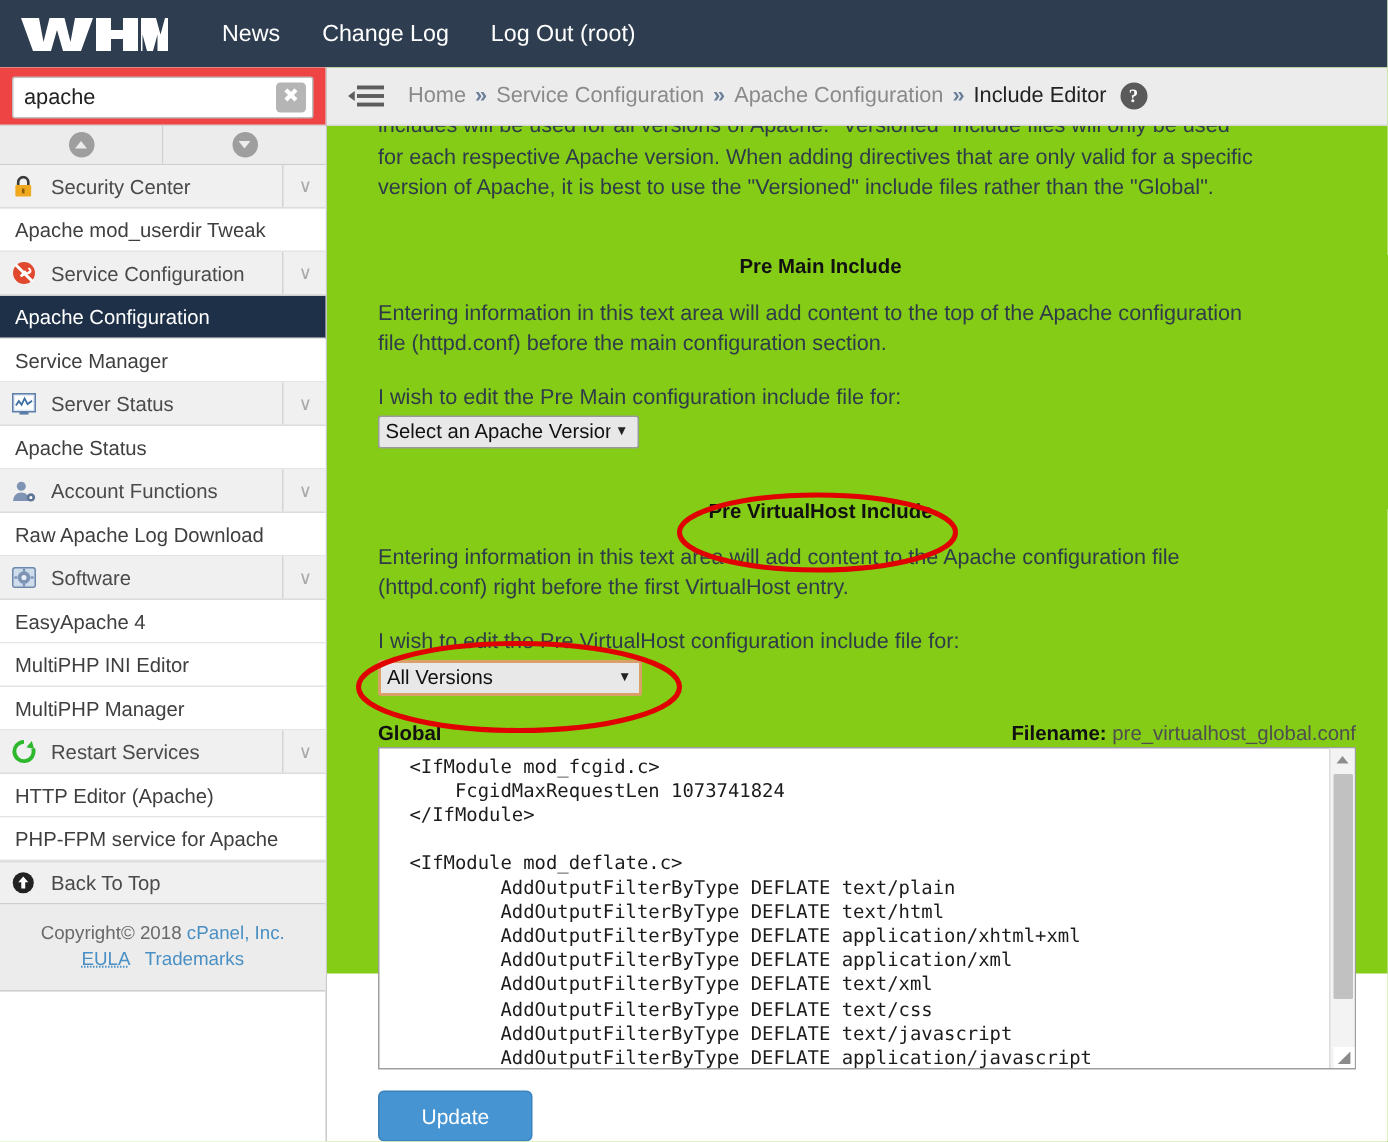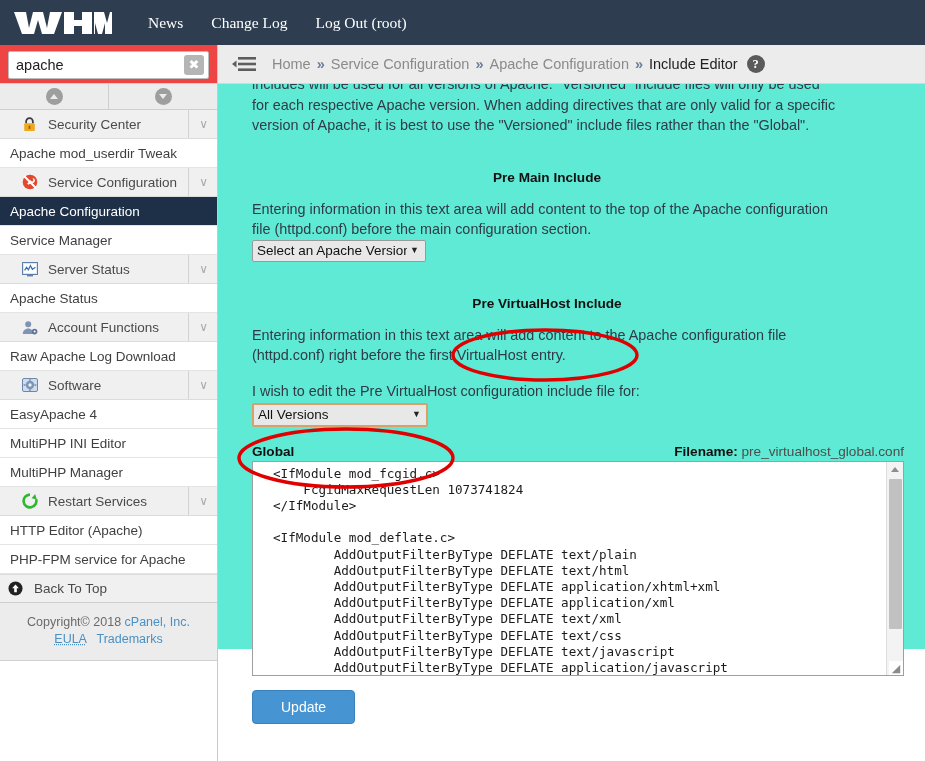--- a/index.html
+++ b/index.html
@@ -23,21 +23,20 @@
     display: flex; align-items: center;
   }
   #whm-logo svg { display: block; }
   .nav-link {
     color: #ffffff;
     font-size: 15.5px;
     text-decoration: none;
     padding: 0 14px;
     line-height: 45px;
     white-space: nowrap;
-    font-family: Liberation Serif, serif;
   }
 
   
   #below {
     display: flex;
     width: 925px;
     height: 716px;
     position: relative;
   }
 
@@ -112,21 +111,21 @@
   }
   .tri-up span { border-bottom: 5.5px solid #ececec; }
   .tri-down span { border-top: 5.5px solid #ececec; }
 
   
   .menu-group {
     display: flex; align-items: center;
     height: 29px;
     background: #f0f0f0;
     border-bottom: 1px solid #dcdcdc;
-    padding-left: 21px;
+    padding-left: 7px;
     cursor: pointer;
     position: relative;
   }
   .menu-group .gicon {
     width: 17px; height: 17px;
     margin-right: 10px;
     flex: 0 0 17px;
     display: flex; align-items: center; justify-content: center;
   }
   .menu-group .glabel {
@@ -183,21 +182,21 @@
     color: #4a90c4; text-decoration: none;
   }
   #footer .links { margin-top: 3px; font-size: 12.5px; }
   #footer .links a.eula { text-decoration: underline; text-decoration-style: dotted; }
 
   
   #main {
     flex: 1;
     height: 604px;
     position: relative;
-    background: #5eead4;
+    background: #84cc16;
   }
   #crumbbar {
     height: 39px;
     background: #ececec;
     border-bottom: 1px solid #d6d6d6;
     display: flex; align-items: center;
     padding-left: 14px;
   }
   #hamburger {
     width: 24px; height: 18px;
@@ -563,20 +562,21 @@
       <div id="help-icon">?</div>
     </div>
 
     <div id="content">
 
       <p class="para clipped">includes will be used for all versions of Apache. "Versioned" include files will only be used for each respective Apache version. When adding directives that are only valid for a specific version of Apache, it is best to use the "Versioned" include files rather than the "Global".</p>
 
       
       <div class="sec-head">Pre Main Include</div>
       <p class="para" style="margin-top:14px;">Entering information in this text area will add content to the top of the Apache configuration file (httpd.conf) before the main configuration section.</p>
+      <div class="lbl">I wish to edit the Pre Main configuration include file for:</div>
       <span class="select-wrap">
         <select id="sel-premain" class="ver-select"><option value="Select an Apache Version">Select an Apache Version</option><option value="All Versions">All Versions</option></select>
         <span class="arrow">▼</span>
       </span>
 
       
       <div class="sec-head">Pre VirtualHost Include</div>
       <p class="para" style="margin-top:14px;max-width:600px;">Entering information in this text area will add content to the Apache configuration file (httpd.conf) right before the first VirtualHost entry.</p>
       <div class="lbl">I wish to edit the Pre VirtualHost configuration include file for:</div>
       <span class="select-wrap">

